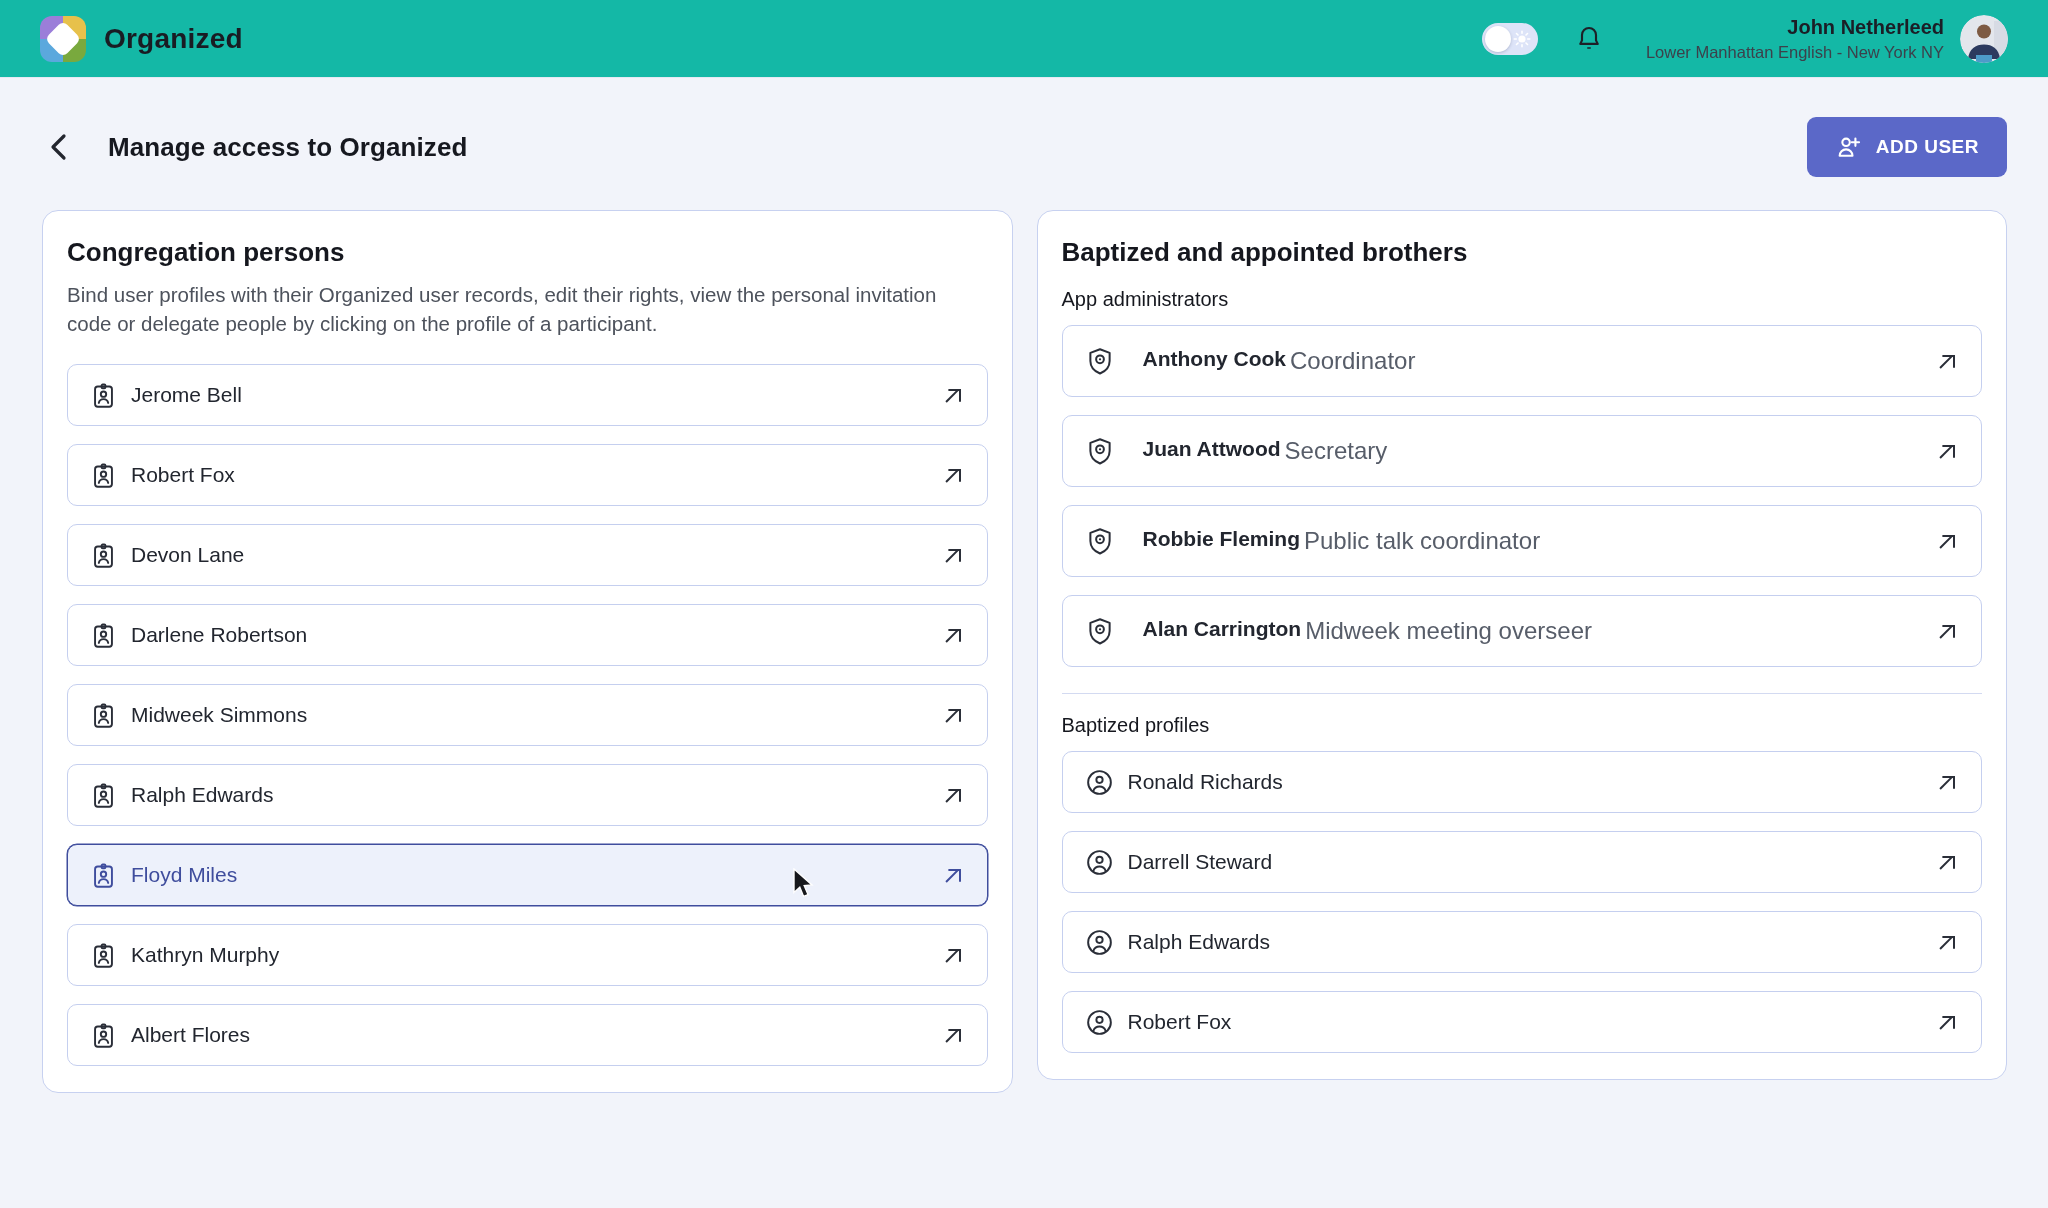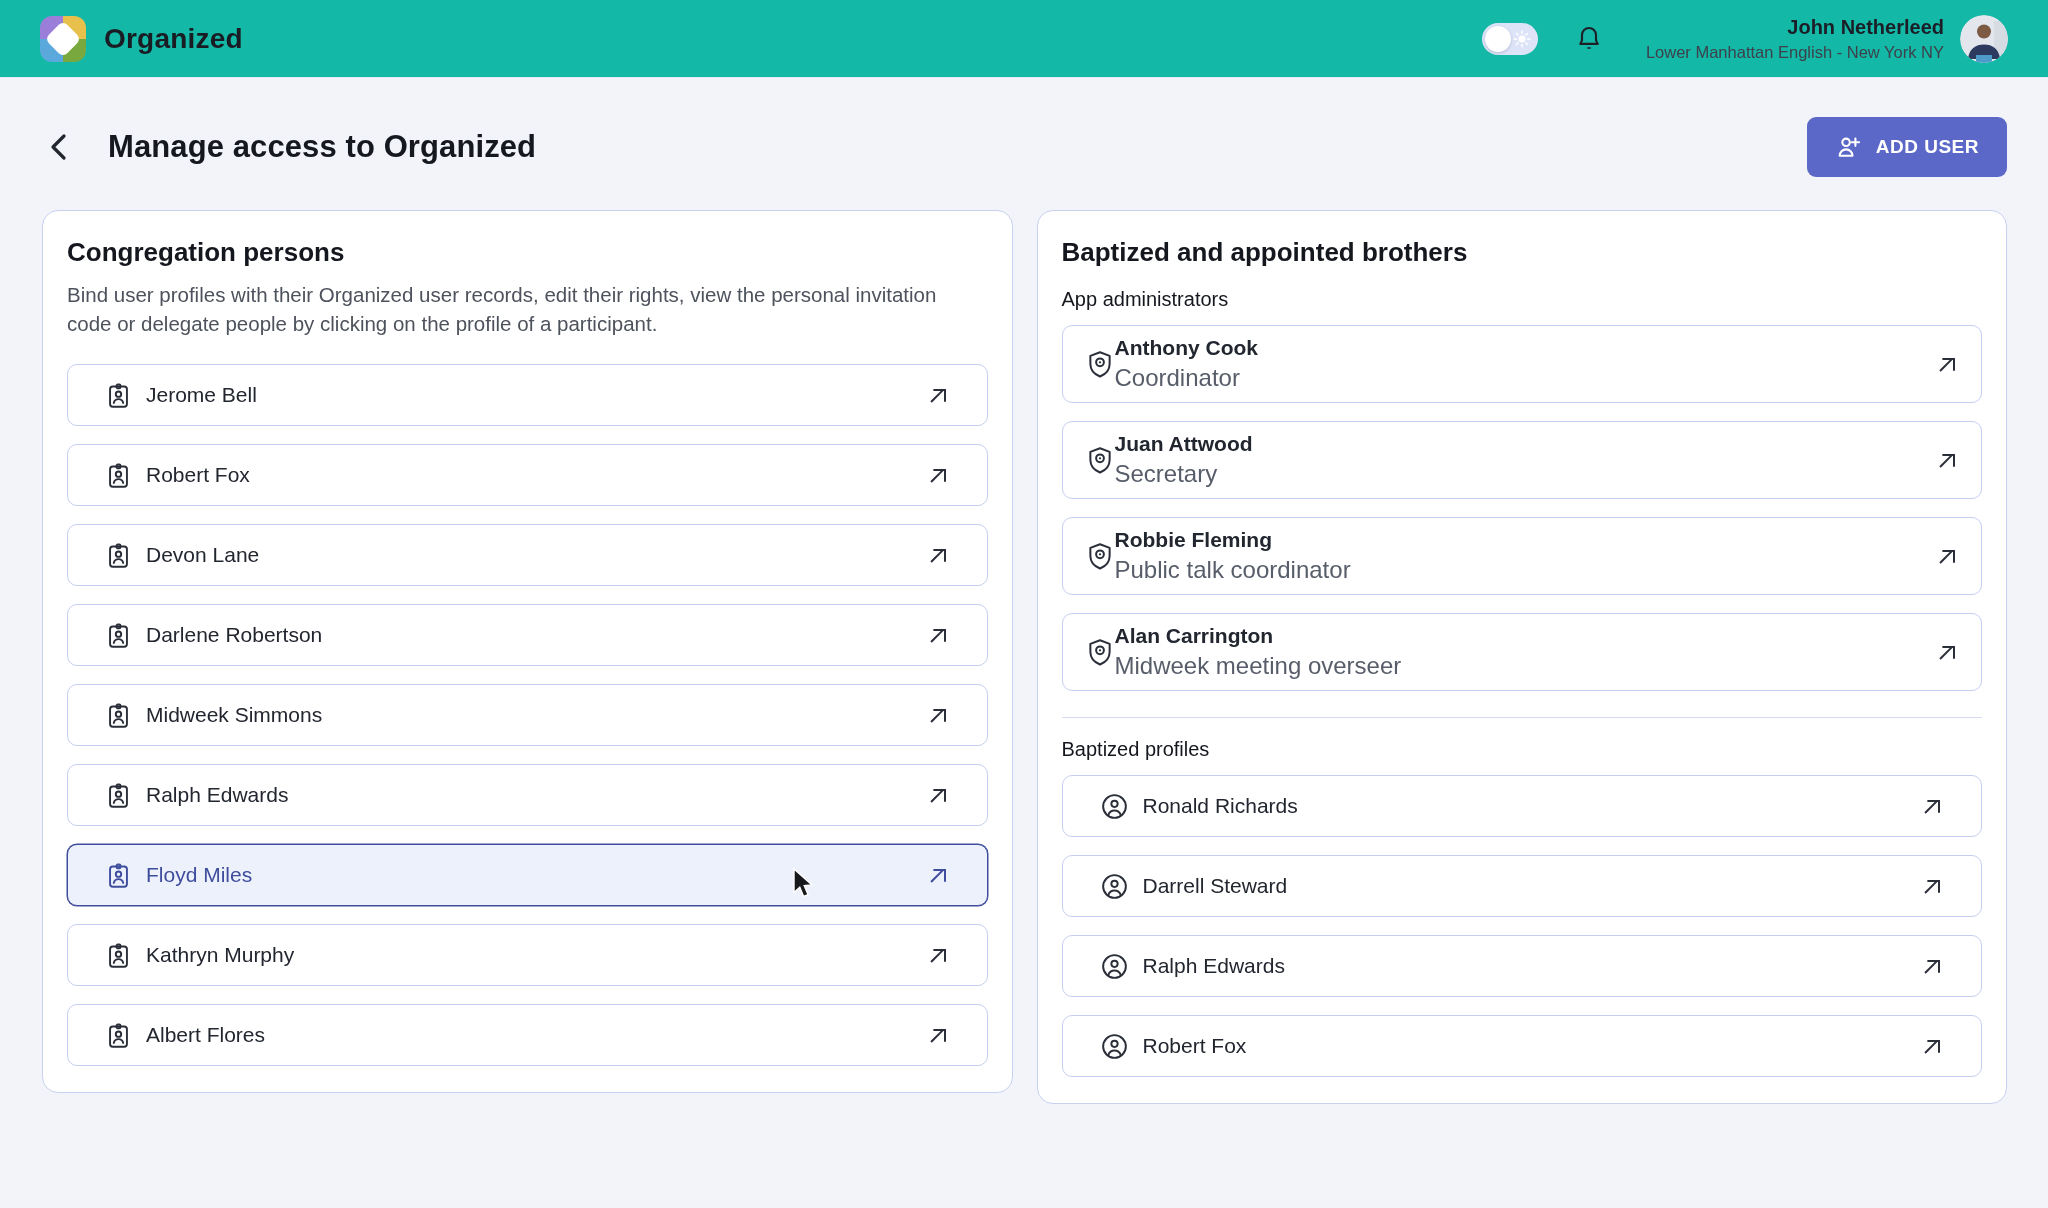--- a/index.html
+++ b/index.html
@@ -48,21 +48,21 @@
   .toggle-sun { position:absolute; right:6px; top:6px; color:#fff; }
   .bell { color:#1d2027; margin-right:42px; cursor:pointer; }
   .user-block { text-align:right; margin-right:16px; }
   .user-name { font-size:20px; font-weight:700; color:#1b1e26; }
   .user-cong { font-size:16.5px; color:#3c414b; margin-top:4px; }
   .avatar { width:48px; height:48px; border-radius:50%; overflow:hidden; flex:0 0 auto; cursor:pointer; }
 
   
   .title-row { display:flex; align-items:center; margin:38px 41px 0 42px; height:62px; }
   .back-btn { color:#23262e; cursor:pointer; padding:4px; }
-  .page-title { font-size:31px; font-weight:700; color:#16181f; margin-left:32px; letter-spacing:.1px; }
+  .page-title { font-size:26px; font-weight:700; color:#16181f; margin-left:32px; letter-spacing:.1px; }
   .add-user-btn {
     margin-left:auto; height:60px; padding:0 28px; background:var(--accent); color:#fff;
     border:none; border-radius:9px; font-family:"Liberation Sans",sans-serif;
     font-size:19px; font-weight:700; letter-spacing:.5px;
     display:flex; align-items:center; gap:13px; cursor:pointer;
   }
 
   
   .content { display:flex; gap:24px; margin:32px 41px 0 42px; align-items:flex-start; }
   .panel {
@@ -70,30 +70,30 @@
     padding:26px 24px;
   }
   .panel-title { font-size:26px; font-weight:700; color:#15171e; }
   .panel-desc { margin-top:12px; font-size:20.5px; line-height:29px; color:#4d525c; max-width:910px; }
   .section-label { margin-top:20px; font-size:20px; font-weight:400; color:#15171e; }
   .divider { height:1px; background:#d3daf1; margin-top:26px; }
 
   .list { margin-top:26px; display:flex; flex-direction:column; gap:18px; }
   .row {
     min-height:62px; border:1.5px solid var(--card-border); border-radius:10px; background:#fff;
-    display:flex; align-items:center; padding:0 37px; cursor:pointer; color:var(--icon);
+    display:flex; align-items:center; padding:0 22px; cursor:pointer; color:var(--icon);
   }
   .row-name { font-size:21px; font-weight:500; color:#22262f; margin-left:14px; }
   .row .arrow { margin-left:auto; color:#2a2e38; }
   .row.highlighted { background:var(--hl-bg); border-color:var(--hl-border); box-shadow:0 0 0 .5px var(--hl-border); color:var(--hl-border); }
   .row.highlighted .row-name { color:var(--hl-border); }
   .row.highlighted .arrow { color:var(--hl-border); }
 
   .admin-row { min-height:72px; padding:10px 22px; }
-  .admin-text { margin-left:0; display:flex; flex-direction:column; gap:4px; }
+  .admin-text { margin-left:28px; display:flex; flex-direction:row; gap:4px; }
   .admin-name { font-size:21px; font-weight:600; color:#22262f; }
   .admin-role { font-size:24px; color:#575d69; }
 
   
   .cursor { position:absolute; left:792px; top:868px; pointer-events:none; z-index:99; }
 </style>
 </head>
 <body>
 
 <div class="header">

